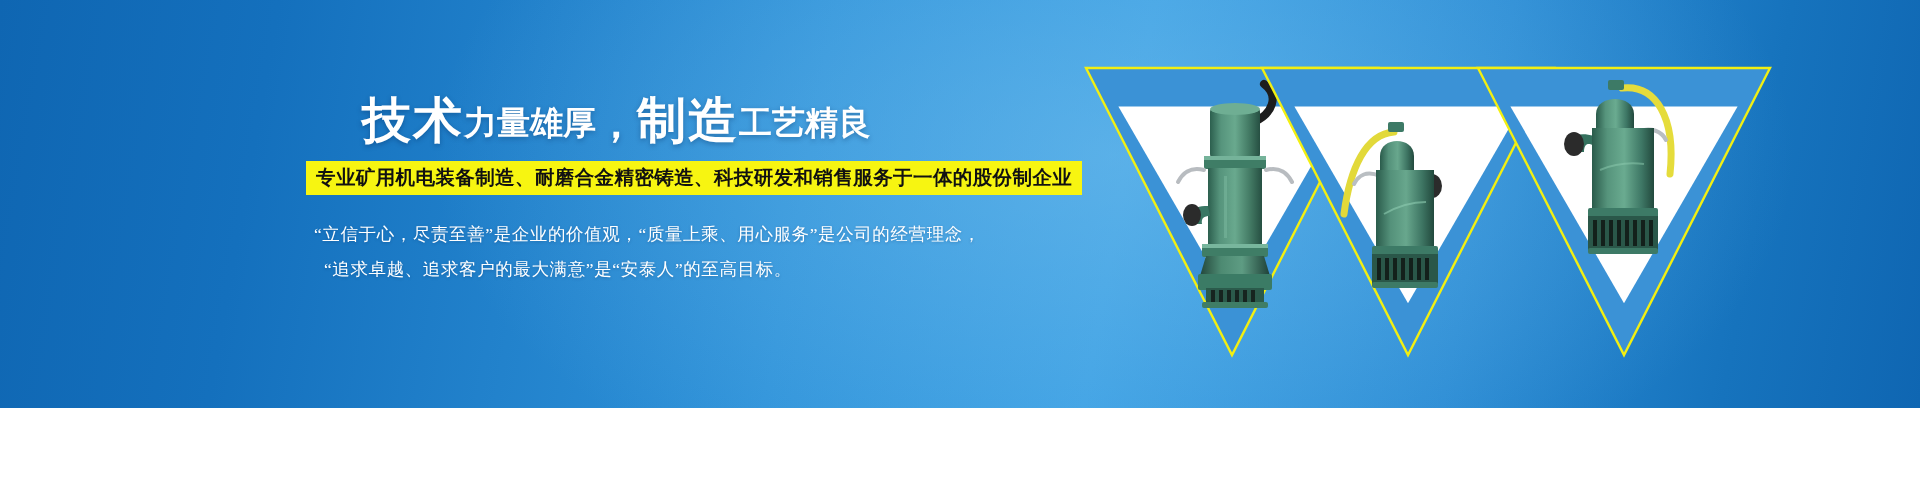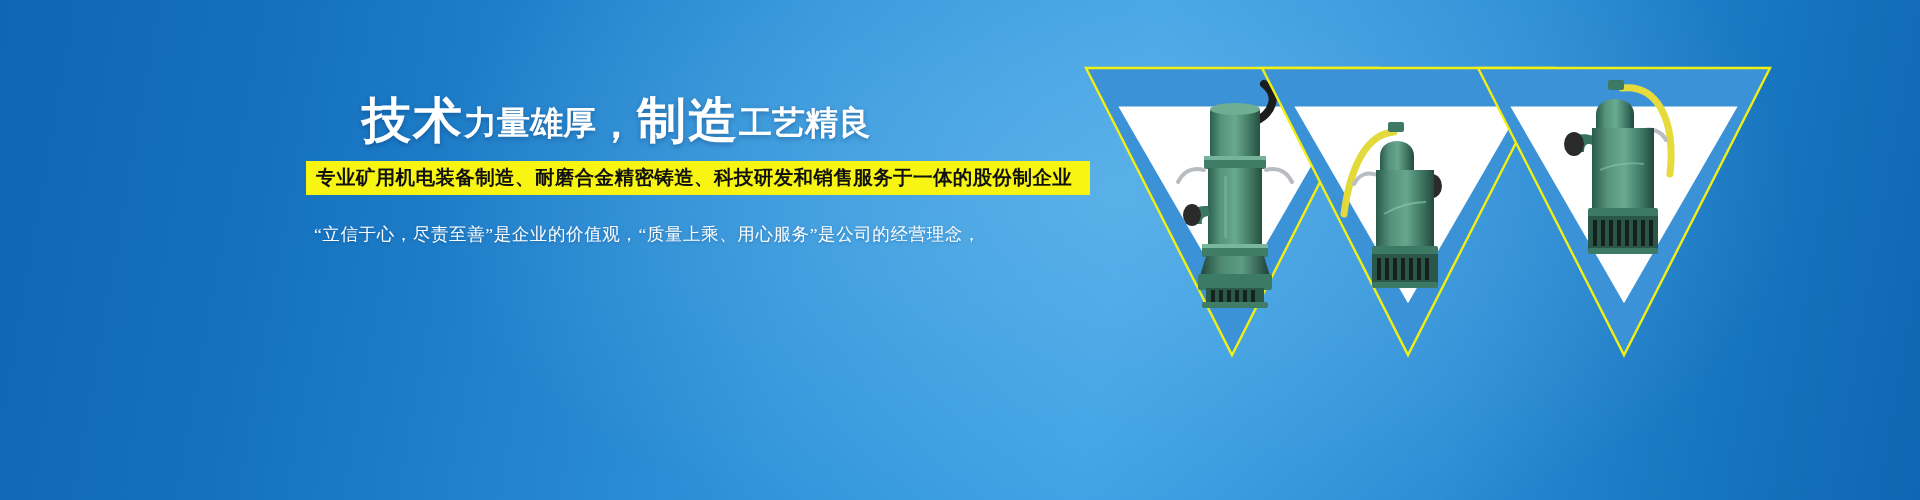--- a/index.html
+++ b/index.html
@@ -2,21 +2,21 @@
 <html><head>
 <meta charset="utf-8">
 <style>
   html, body { margin:0; padding:0; }
   body {
     width:1920px; height:500px;
     font-family:"Liberation Sans","DejaVu Sans",sans-serif;
     overflow:hidden;
   }
   #banner {
-    position:relative; width:1920px; height:500px; overflow:hidden;
+    position:relative; width:1920px; height:408px; overflow:hidden;
     background:
       radial-gradient(ellipse 1100px 620px at 58% 38%, rgba(116,190,236,0.55) 0%, rgba(116,190,236,0.0) 62%),
       linear-gradient(100deg, #0f66b2 0%, #1470bd 14%, #2f93da 42%, #3ba0e4 58%, #2a8bd4 76%, #1673bd 90%, #0f66b2 100%);
   }
 
   
   .text-block { position:absolute; left:300px; top:96px; width:620px; }
 
   .headline {
     white-space:nowrap; color:#ffffff;
@@ -33,21 +33,21 @@
     font-size:33px; font-weight:900; letter-spacing:0px;
     font-family:"DejaVu Sans","Liberation Sans",sans-serif;
     position:relative; top:-3px;
   }
   .headline .comma { font-size:40px; font-weight:900; }
 
   .sub-banner {
     margin-top:16px; margin-left:6px;
     background:#f7f511; color:#111111;
     display:inline-block;
-    padding:6px 18px 7px 10px;
+    padding:6px 10px 7px 10px;
     font-size:19.5px; font-weight:700; letter-spacing:0.4px;
     line-height:1.1; white-space:nowrap;
     font-family:"DejaVu Sans","Liberation Sans",sans-serif;
     text-align:center;
   }
 
   .body-copy { margin-top:22px; margin-left:14px; color:#ffffff; }
   .body-copy .line {
     font-size:17.5px; line-height:2.0; white-space:nowrap;
     letter-spacing:0.6px; font-weight:400;
@@ -97,20 +97,21 @@
   <div class="text-block">
 
     <div class="headline">
       <span class="big">技术</span><span class="small">力量雄厚</span><span class="comma">，</span><span class="big">制造</span><span class="small">工艺精良</span>
     </div>
 
     <div class="sub-banner">专业矿用机电装备制造、耐磨合金精密铸造、科技研发和销售服务于一体的股份制企业</div>
 
     <div class="body-copy">
       <div class="line">“立信于心，尽责至善”是企业的价值观，“质量上乘、用心服务”是公司的经营理念，</div>
+      <div class="line second">“追求卓越、追求客户的最大满意”是“安泰人”的至高目标。</div>
     </div>
 
   </div>
 
   <div class="tri-group">
 
     <div class="tri t1">
       <div class="clipwrap">
         <div class="band"></div>
         <div class="inner"></div>

